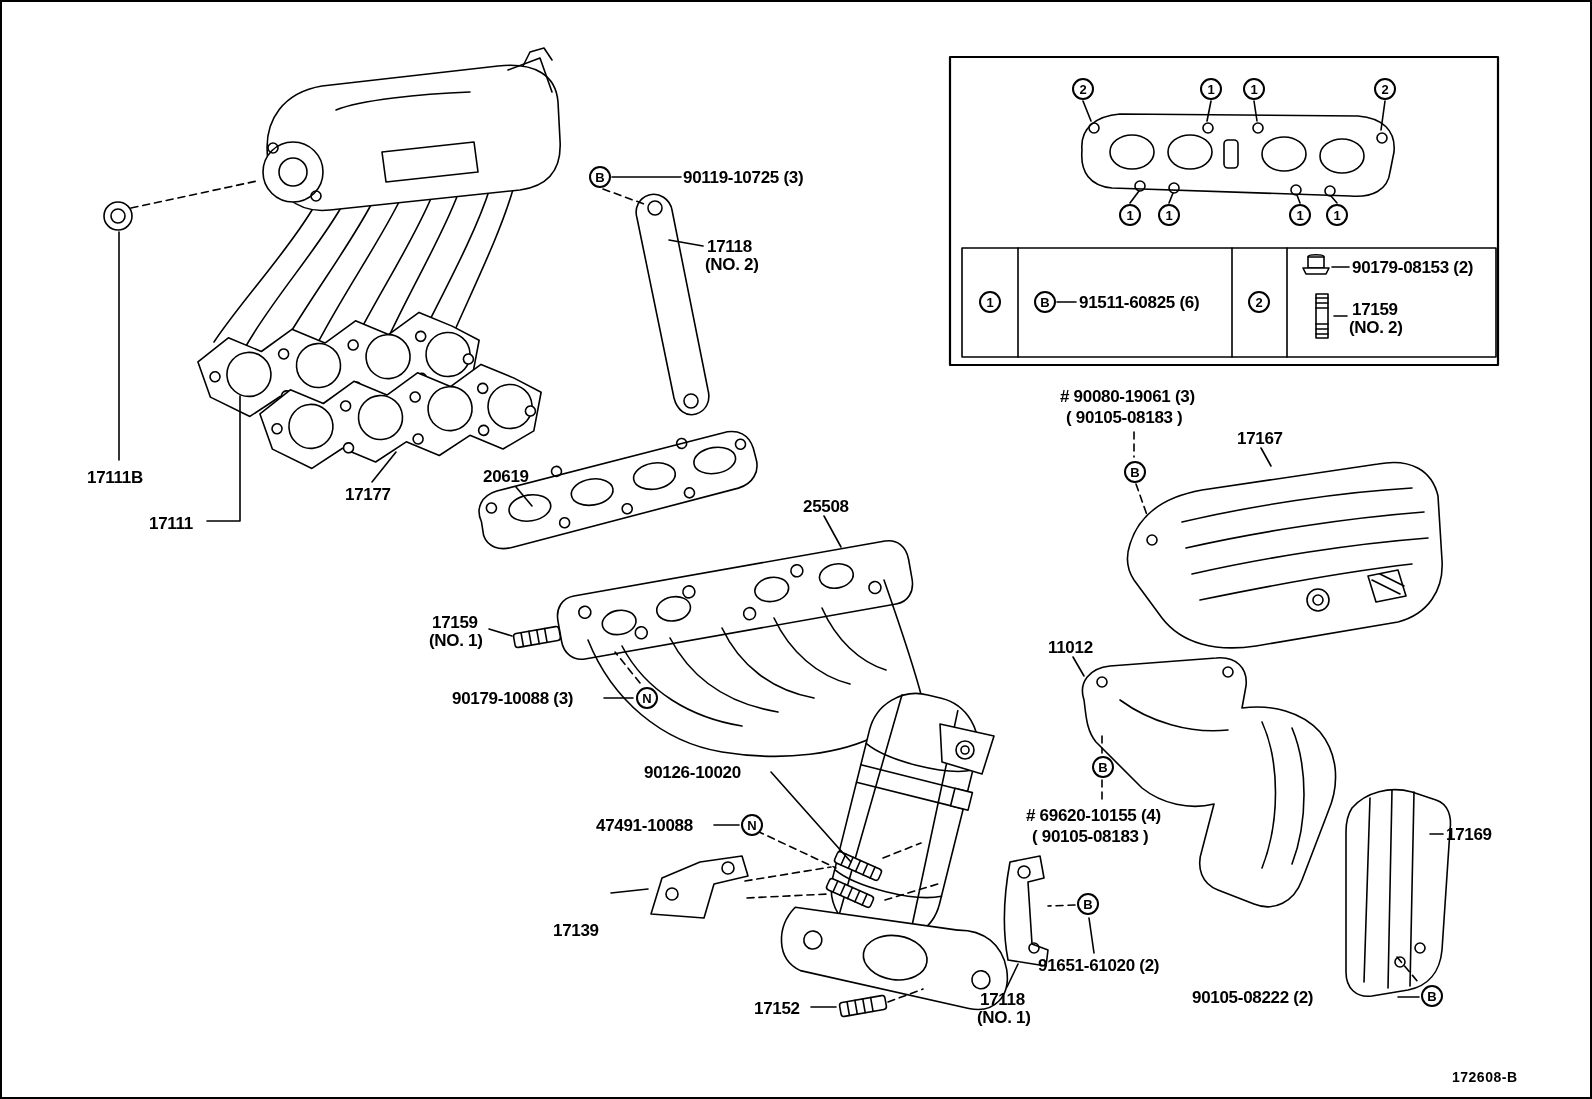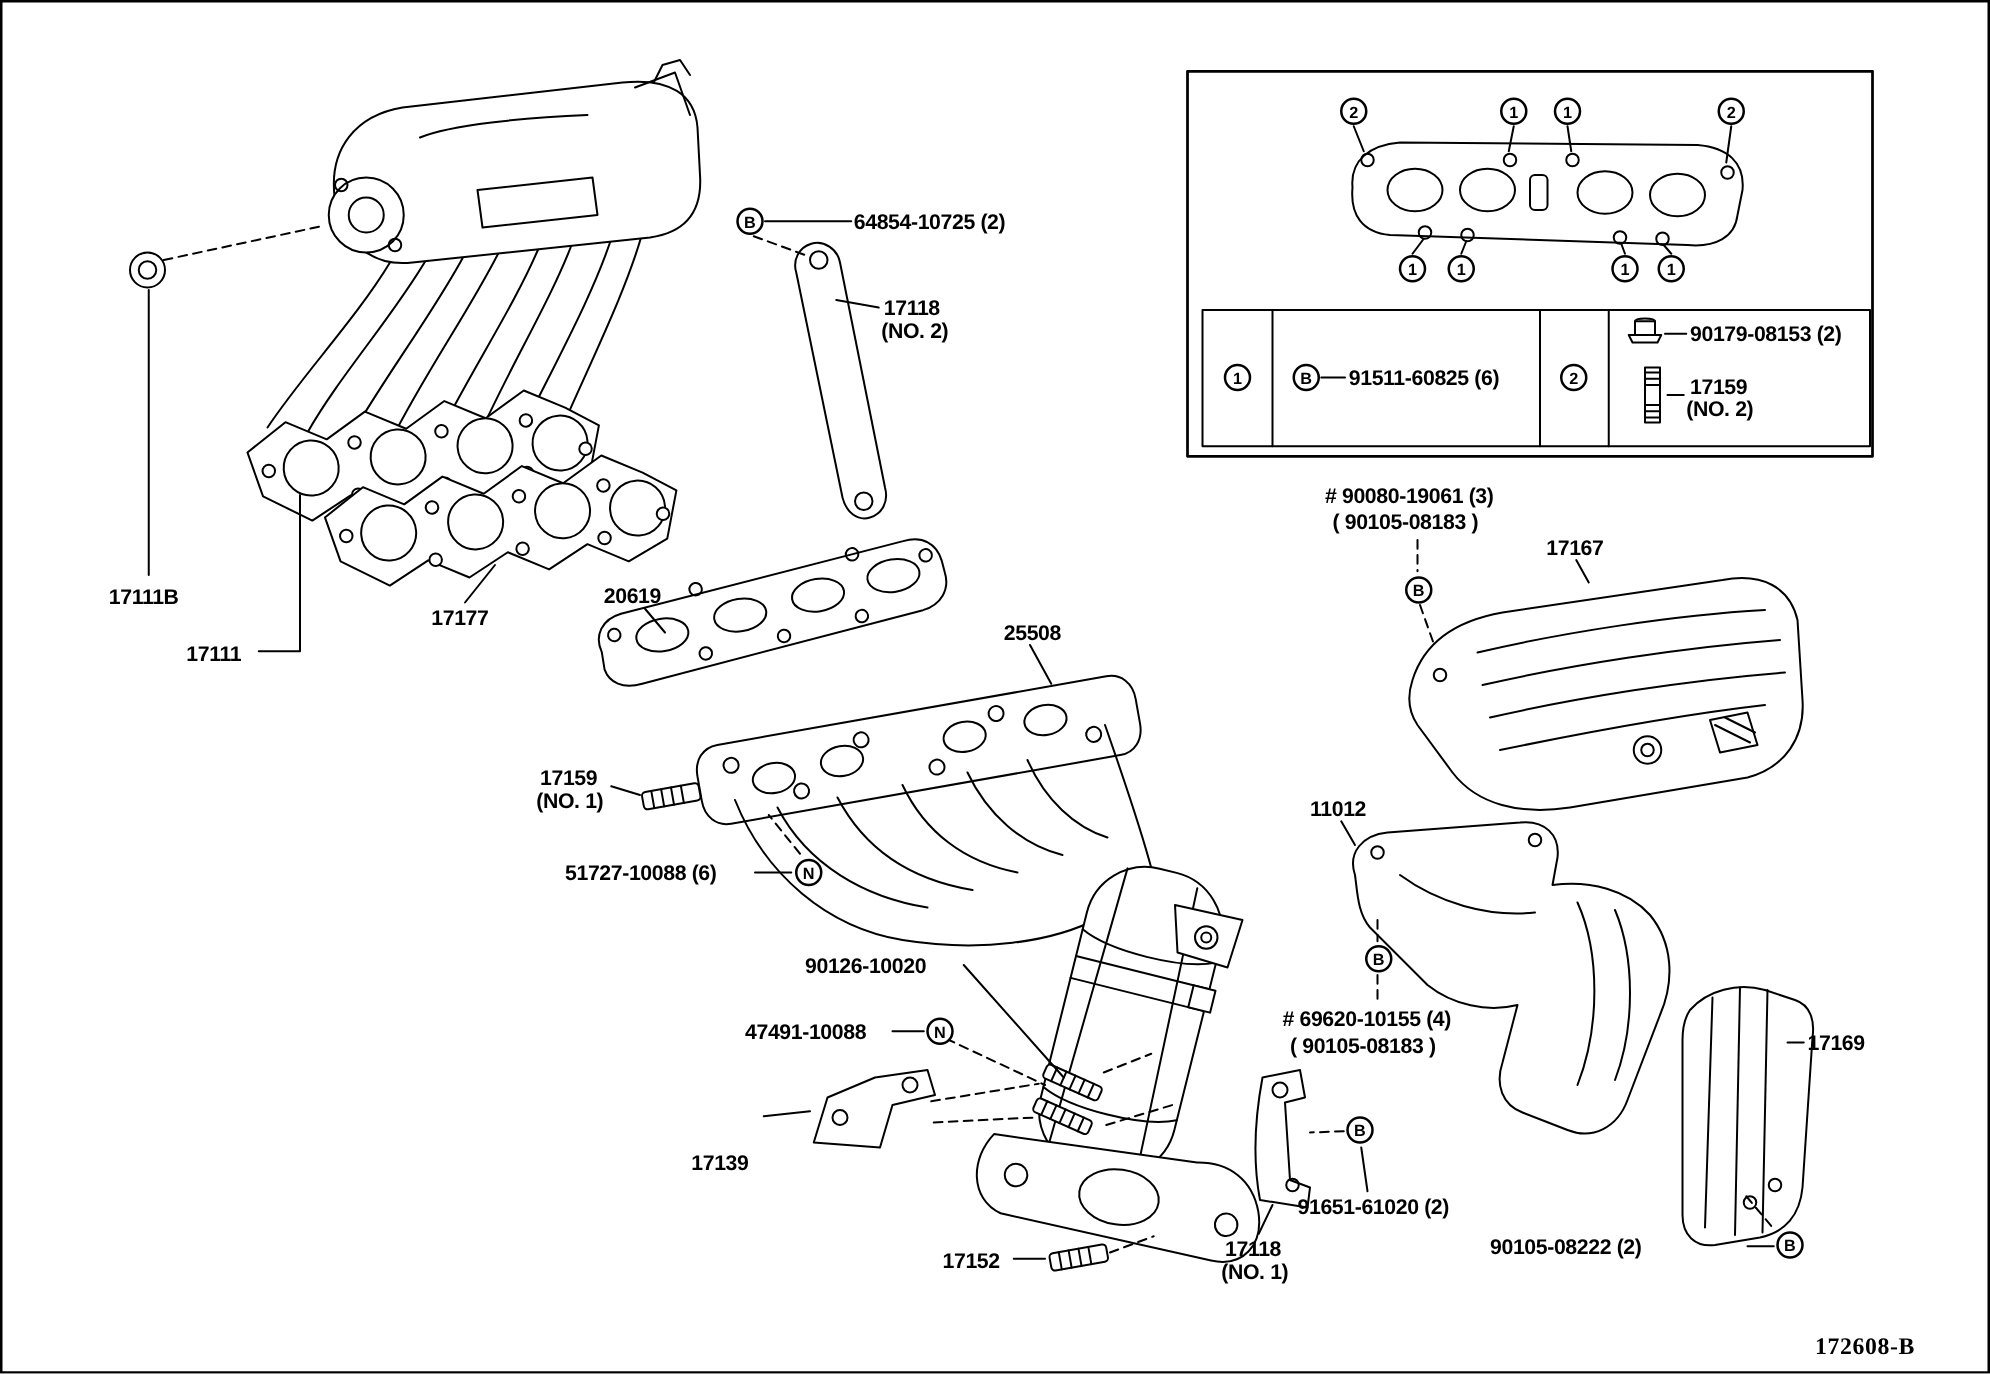--- a/index.html
+++ b/index.html
@@ -2,21 +2,21 @@
 <html><head>
 <meta charset="utf-8">
 <style>
   html,body{margin:0;padding:0;background:#fff;}
   .stage{position:relative;width:1592px;height:1099px;background:#fff;overflow:hidden;
          font-family:"Liberation Sans",sans-serif;color:#000;}
   .frame{position:absolute;inset:0;border:2px solid #000;pointer-events:none;}
   .art{position:absolute;left:0;top:0;}
   .lbl{position:absolute;font-weight:bold;font-size:17px;line-height:19px;
        letter-spacing:-0.3px;white-space:nowrap;}
-  .big{font-size:19px;letter-spacing:0.5px;font-family:Liberation Serif, serif;}
+  .big{font-size:14px;letter-spacing:0.5px;}
   .csym{position:absolute;width:22px;height:22px;border:2px solid #000;border-radius:50%;
         display:flex;align-items:center;justify-content:center;
         font-weight:bold;font-size:13px;background:#fff;box-sizing:border-box;}
 </style>
 </head>
 <body>
 
 <div class="stage">
 
   <svg class="art" width="1592" height="1099" viewBox="0 0 1592 1099">
@@ -275,36 +275,36 @@
         <path d="M1075,905 L1048,906"></path>
         <path d="M1134,432 V457"></path>
         <path d="M1136,484 L1147,515"></path>
         <path d="M1102,736 V753"></path>
         <path d="M1102,780 V800"></path>
         <path d="M1397,957 L1418,982"></path>
       </g>
     </g>
   </svg>
 
-  <div class="lbl" style="left:683px;top:168px">64854-10725 (2)</div>
+  <div class="lbl" style="left:683px;top:168px">90119-10725 (3)</div>
   <div class="csym" style="left:589px;top:166px">B</div>
 
   <div class="lbl" style="left:707px;top:237px">17118</div>
   <div class="lbl" style="left:705px;top:255px">(NO. 2)</div>
 
   <div class="lbl" style="left:87px;top:468px">17111B</div>
   <div class="lbl" style="left:149px;top:514px">17111</div>
   <div class="lbl" style="left:345px;top:485px">17177</div>
   <div class="lbl" style="left:483px;top:467px">20619</div>
   <div class="lbl" style="left:803px;top:497px">25508</div>
 
   <div class="lbl" style="left:432px;top:613px">17159</div>
   <div class="lbl" style="left:429px;top:631px">(NO. 1)</div>
 
-  <div class="lbl" style="left:452px;top:689px">51727-10088 (6)</div>
+  <div class="lbl" style="left:452px;top:689px">90179-10088 (3)</div>
   <div class="csym" style="left:636px;top:687px">N</div>
 
   <div class="lbl" style="left:644px;top:763px">90126-10020</div>
 
   <div class="lbl" style="left:596px;top:816px">47491-10088</div>
   <div class="csym" style="left:741px;top:814px">N</div>
 
   <div class="lbl" style="left:553px;top:921px">17139</div>
   <div class="lbl" style="left:754px;top:999px">17152</div>
 

